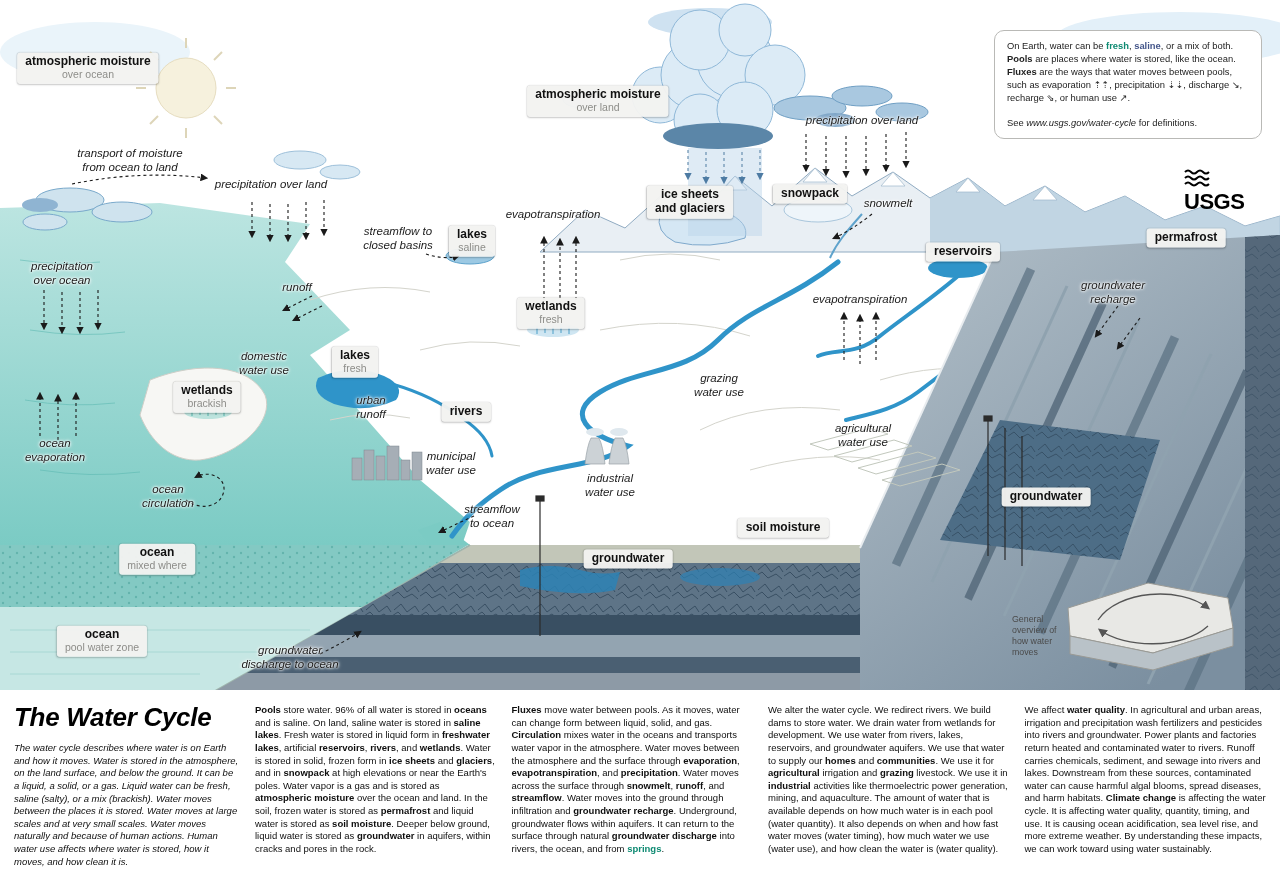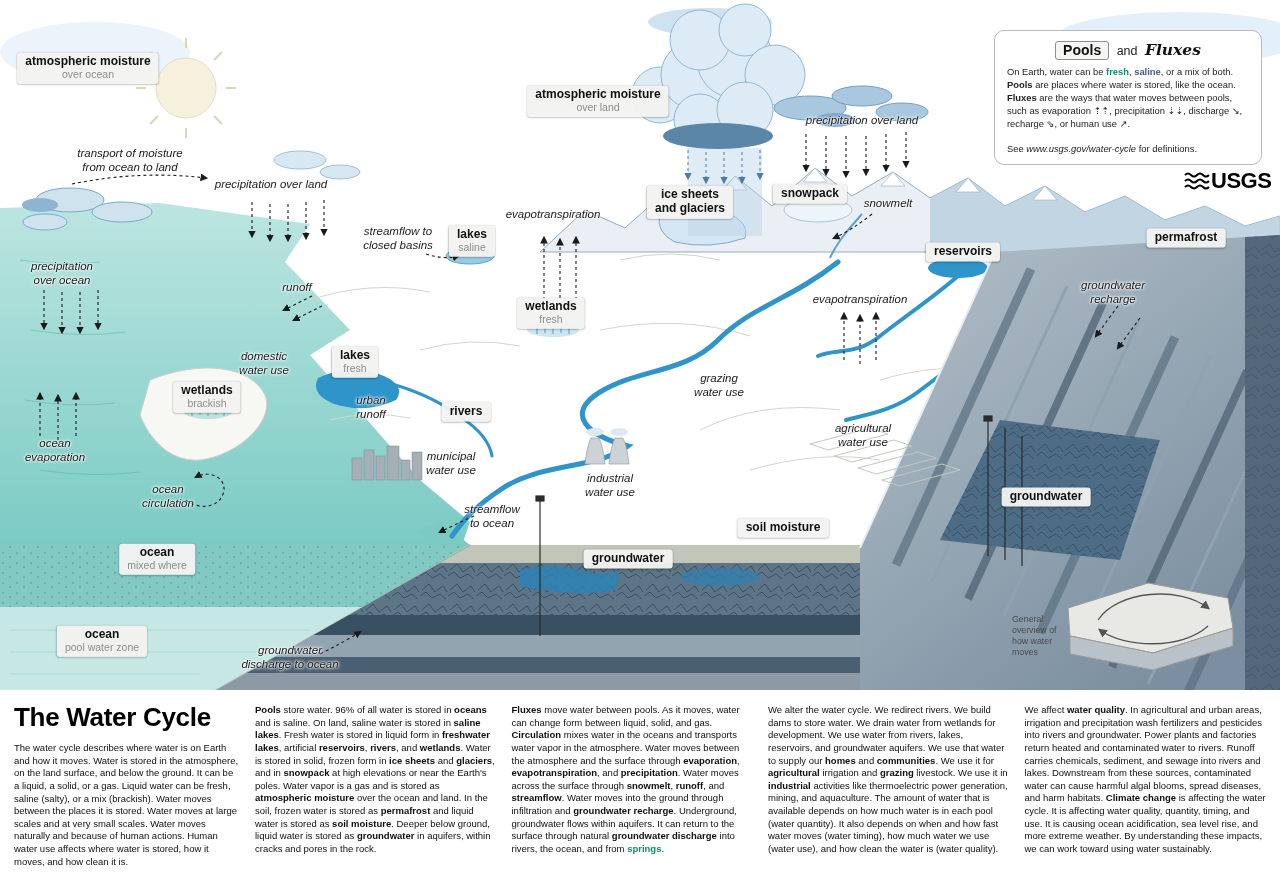--- a/index.html
+++ b/index.html
@@ -25,29 +25,29 @@
   #legend .pools-chip { display: inline-block; border: 1.5px solid #8e8e8a; border-radius: 3px;
     padding: 0 7px 1px; font-weight: bold; font-size: 14px; background: #f5f5f2; color: #111; }
   #legend .and { font-size: 12.5px; margin: 0 3px; color: #222; }
   #legend .fluxes-word { font-family: "DejaVu Serif", serif; font-style: italic; font-weight: bold; font-size: 15.5px; color: #111; }
   #legend .body { font-size: 9.4px; line-height: 1.38; color: #222; }
   #legend .see { font-size: 9.4px; line-height: 1.3; margin-top: 12px; color: #222; }
 
   .c-green { color: #0e8a72; font-weight: bold; }
   .c-blue  { color: #44568a; font-weight: bold; }
 
-  #usgs-logo { position: absolute; left: 1184px; top: 168px; display: flex; align-items: center; gap: 1px; }
+  #usgs-logo { position: absolute; left: 1184px; top: 168px; display: flex; align-items: flex-start; gap: 1px; flex-direction: column; }
   #usgs-logo .word { font-weight: 800; font-size: 22px; color: #000; letter-spacing: -.5px; }
 
   #inset-caption { position: absolute; left: 1012px; top: 614px; width: 60px; font-size: 8.8px;
     color: #4a4a4a; line-height: 1.25; white-space: pre-line; }
 
   #footer { position: absolute; left: 0; top: 690px; width: 1280px; height: 186px; background: #fff;
     display: flex; gap: 15px; padding: 6px 14px 0 14px; overflow: hidden; }
-  #footer .titlecol { width: 226px; flex: none; }
+  #footer .titlecol { width: 226px; flex: none; font-style: italic; }
   #footer h1 { font-size: 26px; font-weight: 800; color: #000; margin: 6px 0 9px; letter-spacing: -.3px; }
   #footer .col { flex: 1; padding-top: 8px; }
   #footer p { font-size: 9.5px; line-height: 1.33; color: #0e0e0e; }
 </style>
 </head>
 <body>
 
 <div id="canvas">
 
   <svg id="scene" width="1280" height="690" viewBox="0 0 1280 690">
@@ -425,25 +425,20 @@
       <div class="flux-label" style="left: 863px; top: 436px;">agricultural
 water use</div>
     </div>
 
   <div id="inset-caption">General
 overview of
 how water
 moves</div>
 
   <div id="legend">
-    <div class="titleline">
-      <span class="pools-chip">Pools</span>
-      <span class="and">and</span>
-      <span class="fluxes-word">Fluxes</span>
-    </div>
     <div class="body">On Earth, water can be <span class="c-green">fresh</span>, <span class="c-blue">saline</span>, or a mix of both. <b>Pools</b> are places where water is stored, like the ocean. <b>Fluxes</b> are the ways that water moves between pools, such as evaporation ⇡⇡, precipitation ⇣⇣, discharge ↘, recharge ⇘, or human use ↗.</div>
     <div class="see">See <i>www.usgs.gov/water-cycle</i> for definitions.</div>
   </div>
 
   <div id="usgs-logo">
     <svg width="26" height="20" viewBox="0 0 26 20">
       <g fill="none" stroke="#000" stroke-width="2">
         <path d="M1,4 q3,-3 6,0 t6,0 t6,0 t6,0"></path>
         <path d="M1,10 q3,-3 6,0 t6,0 t6,0 t6,0"></path>
         <path d="M1,16 q3,-3 6,0 t6,0 t6,0 t6,0"></path>

